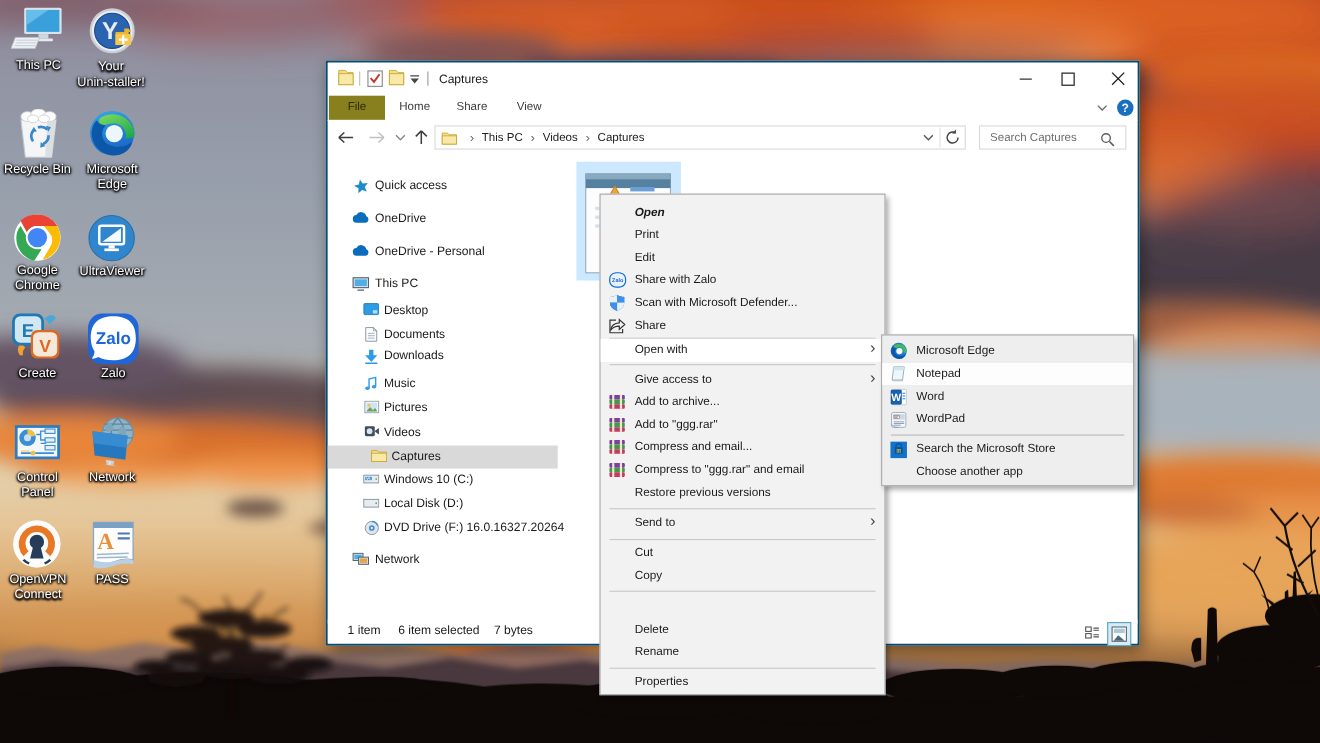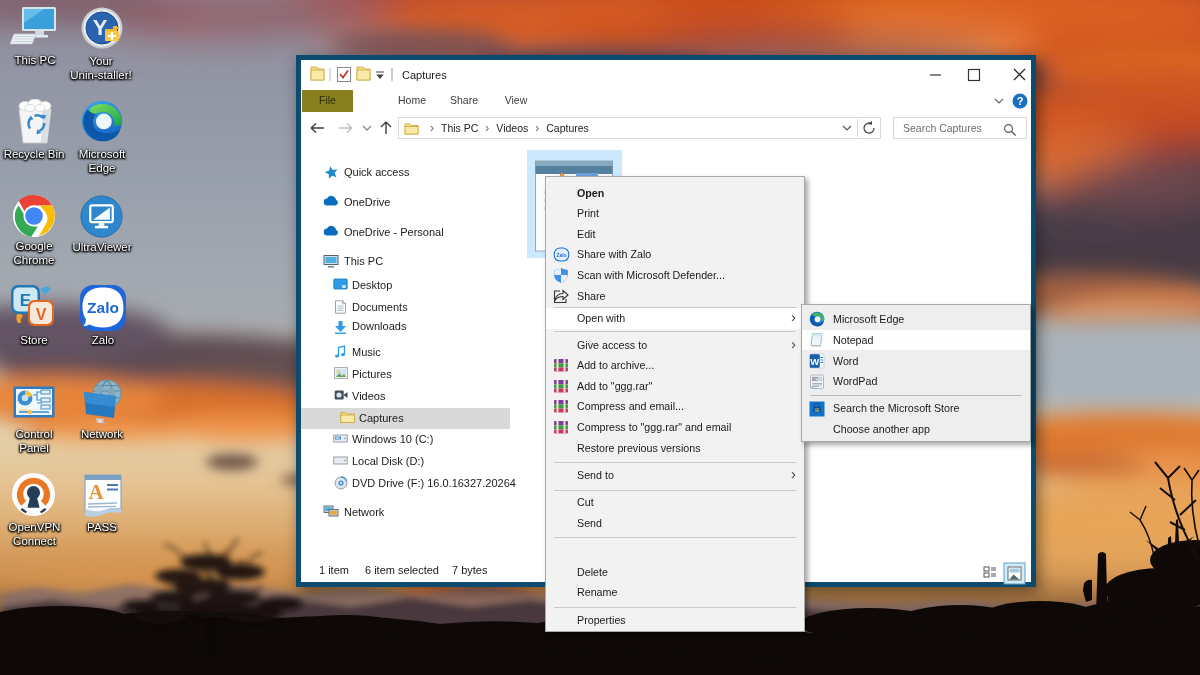--- a/index.html
+++ b/index.html
@@ -1,43 +1,43 @@
 <!DOCTYPE html>
 <html><head><meta charset="utf-8">
 <style>
 html,body{margin:0;padding:0;width:1200px;height:675px;overflow:hidden;font-family:"Liberation Sans",sans-serif;}
 #stage{position:relative;width:1200px;height:675px;overflow:hidden;background:#9aa2ae;}
 #bg{position:absolute;left:0;top:0;z-index:0;}
 .dicon{position:absolute;z-index:1;}
 .dlbl{position:absolute;z-index:1;color:#fff;font-size:11.5px;line-height:13.5px;text-align:center;text-shadow:0 1px 2px #000,1px 1px 2px #000,-1px 1px 2px #000,0 0 3px #000;white-space:pre;}
-#win{position:absolute;left:296px;top:55px;width:740px;height:532px;background:#fff;z-index:2;border:5px solid #0c4a6e;box-sizing:border-box;box-shadow:3px 5px 14px rgba(0,0,0,0.45);}
+#win{position:absolute;left:296px;top:55px;width:740px;height:532px;background:#fff;z-index:2;border:2px solid #0c4a6e;box-sizing:border-box;box-shadow:3px 5px 14px rgba(0,0,0,0.45);}
 #titlebar{position:absolute;left:0;top:0;width:100%;height:30px;background:#fff;}
 #wtitle{position:absolute;left:101px;top:9px;font-size:11px;color:#1a1a1a;}
 #tabrow{position:absolute;left:0;top:30px;width:100%;height:22px;background:#fff;border-bottom:1px solid #eee;}
 #filetab{position:absolute;left:1px;top:0;width:51px;height:22px;background:#88801f;color:#2e2a08;font-size:10.5px;text-align:center;line-height:21px;}
-.tab{position:absolute;top:0;width:52px;height:22px;color:#3c3c3c;font-size:10.5px;text-align:center;line-height:21px;margin-left:32px;}
+.tab{position:absolute;top:0;width:52px;height:22px;color:#3c3c3c;font-size:10.5px;text-align:center;line-height:21px;}
 #navrow{position:absolute;left:0;top:52px;width:100%;height:34px;background:#fff;}
 #addrbox{position:absolute;left:97px;top:5px;width:483px;height:22px;border:1px solid #d9d9d9;box-sizing:border-box;display:flex;align-items:center;font-size:10.5px;color:#222;}
 .crumbsep{color:#666;margin:0 7px;font-size:12px;}
 .crumb{color:#222;}
 #addr-right{position:absolute;right:2px;top:1px;display:flex;align-items:center;height:18px;}
 #addr-div{width:1px;height:18px;background:#e0e0e0;margin:0 2px;}
 #searchbox{position:absolute;left:592px;top:5px;width:134px;height:22px;border:1px solid #d9d9d9;box-sizing:border-box;font-size:10.5px;color:#6e6e6e;line-height:20px;padding-left:9px;}
 #body{position:absolute;left:0;top:86px;width:100%;height:424px;background:#fff;}
 #sidebar{position:absolute;left:0;top:0;width:209px;height:100%;font-size:11px;color:#1a1a1a;}
 .snav{position:absolute;height:21px;line-height:21px;white-space:nowrap;}
 .snav svg{position:absolute;top:3.5px;}
 #filepane{position:absolute;left:209px;top:0;right:0;height:100%;}
 #selbox{position:absolute;left:17px;top:4px;width:95px;height:108px;background:#cce8ff;}
 #fileicon{position:absolute;left:24px;top:7px;}
 #statusbar{position:absolute;left:0;bottom:0;width:100%;height:22px;background:#fff;font-size:11px;color:#1a1a1a;line-height:20px;text-decoration:underline;}
 #capt-hl{position:absolute;left:0;top:261.5px;width:209px;height:21px;background:#d9d9d9;z-index:0;}
 #cmenu{position:absolute;left:545px;top:176px;width:260px;height:456px;background:#f2f2f2;border:1px solid #a8a8a8;box-sizing:border-box;z-index:3;box-shadow:3px 3px 5px rgba(0,0,0,0.35);font-size:10.7px;color:#1a1a1a;}
 .mi{position:absolute;left:0;width:100%;height:20.5px;line-height:20.5px;padding-left:31px;box-sizing:border-box;white-space:nowrap;}
-.mi.bold{font-weight:bold;}
+.mi.bold{font-weight:bold;font-style:italic;}
 .mi.hl{background:#fff;}
 .mic{position:absolute;left:6.5px;top:2px;}
 .arr{position:absolute;right:8px;top:-1px;font-size:15px;color:#444;}
 .sep{position:absolute;left:8px;right:8px;height:1px;background:#c8c8c8;}
 #smenu{position:absolute;left:801px;top:304px;width:230px;height:138px;background:#eeeeee;border:1px solid #a8a8a8;box-sizing:border-box;z-index:4;box-shadow:3px 3px 5px rgba(0,0,0,0.35);font-size:10.7px;color:#1a1a1a;}
 .si{position:absolute;left:0;width:100%;height:20.5px;line-height:20.5px;padding-left:31px;box-sizing:border-box;white-space:nowrap;}
 .si.hl2{background:#fdfdfd;}
 .sic{position:absolute;left:7px;top:2.5px;}
 .sep2{position:absolute;left:8px;right:8px;height:1px;background:#b8b8b8;}
 </style></head>
@@ -287,21 +287,21 @@
 <svg class="dicon" style="left:8px;top:283px" width="48" height="50" viewBox="0 0 48 50">
 <path d="M36,4 q4,-2 7,2 l-6,6 q-2,-4 -5,-5 Z" fill="#4aa8d8"></path>
 <path d="M10,40 q-4,-6 1,-11 l4,4 q-3,3 -2,7 Z" fill="#f0a030"></path>
 <rect x="3" y="2" width="29" height="29" rx="7" fill="#2178b4"></rect>
 <rect x="5.5" y="4.5" width="24" height="24" rx="5" fill="#cfe8f4"></rect>
 <text x="17.5" y="23" font-size="17" font-weight="bold" fill="#2178b4" text-anchor="middle" font-family="Liberation Sans">E</text>
 <rect x="20" y="17" width="26" height="26" rx="6" fill="#e06820"></rect>
 <rect x="22" y="19" width="22" height="22" rx="5" fill="#f4e8da"></rect>
 <text x="33" y="37" font-size="16" font-weight="bold" fill="#e06820" text-anchor="middle" font-family="Liberation Sans">V</text>
 </svg>
-<div class="dlbl" style="left:-1px;top:334px;width:70px">Store</div>
+<div class="dlbl" style="left:-1px;top:334px;width:70px">Create</div>
 <svg class="dicon" style="left:79px;top:284px" width="48" height="48" viewBox="0 0 48 48">
 <rect x="1" y="1" width="46" height="46" rx="13" fill="#1f66d8"></rect>
 <path d="M24,3.5 C36.5,3.5 44.5,9 44.5,23.5 C44.5,37.5 36.5,43.5 24,43.5 C18.5,43.5 14,42.5 10.5,40.5 Q6.5,42.5 4.5,42 Q7,39 7,35.5 C5,32.5 3.5,28.5 3.5,23.5 C3.5,9 11.5,3.5 24,3.5 Z" fill="#fff"></path>
 <text x="24" y="29" font-size="15.5" font-weight="bold" fill="#1f66d8" text-anchor="middle" font-family="Liberation Sans">Zalo</text>
 </svg>
 <div class="dlbl" style="left:68px;top:334px;width:70px">Zalo</div>
 <svg class="dicon" style="left:13px;top:386px" width="42" height="32" viewBox="0 0 42 32">
 <rect x="0.5" y="0.5" width="41" height="31" fill="#2e7cc2"></rect>
 <rect x="3" y="3" width="36" height="26" fill="#f2f7fb"></rect>
 <circle cx="12" cy="12" r="7.5" fill="#3b8ed6"></circle>
@@ -593,21 +593,21 @@
           <rect x="1" y="6.2" width="14" height="4.2" rx="1" fill="#3f9a4a"></rect>
           <rect x="1" y="10.4" width="14" height="4.2" rx="1" fill="#c03a6a"></rect>
           <rect x="3.5" y="2" width="2" height="12.6" fill="#f2e6c8"></rect>
           <rect x="10.5" y="2" width="2" height="12.6" fill="#f2e6c8"></rect>
         </svg>Compress to "ggg.rar" and email</div>
   <div class="mi" style="top:260.5px">Restore previous versions</div>
   <div class="sep" style="top:285px"></div>
   <div class="mi" style="top:288px">Send to<span class="arr">›</span></div>
   <div class="sep" style="top:312.5px"></div>
   <div class="mi" style="top:315px">Cut</div>
-  <div class="mi" style="top:336px">Send</div>
+  <div class="mi" style="top:336px">Copy</div>
   <div class="sep" style="top:360px"></div>
   <div class="mi" style="top:384.5px">Delete</div>
   <div class="mi" style="top:405px">Rename</div>
   <div class="sep" style="top:429.5px"></div>
   <div class="mi" style="top:432.5px">Properties</div>
 </div>
 
 <div id="smenu">
   <div class="si" style="top:3.5px"><svg class="sic" width="16" height="16" viewBox="0 0 48 48">
           <circle cx="24" cy="24" r="22" fill="#2478d4"></circle>

